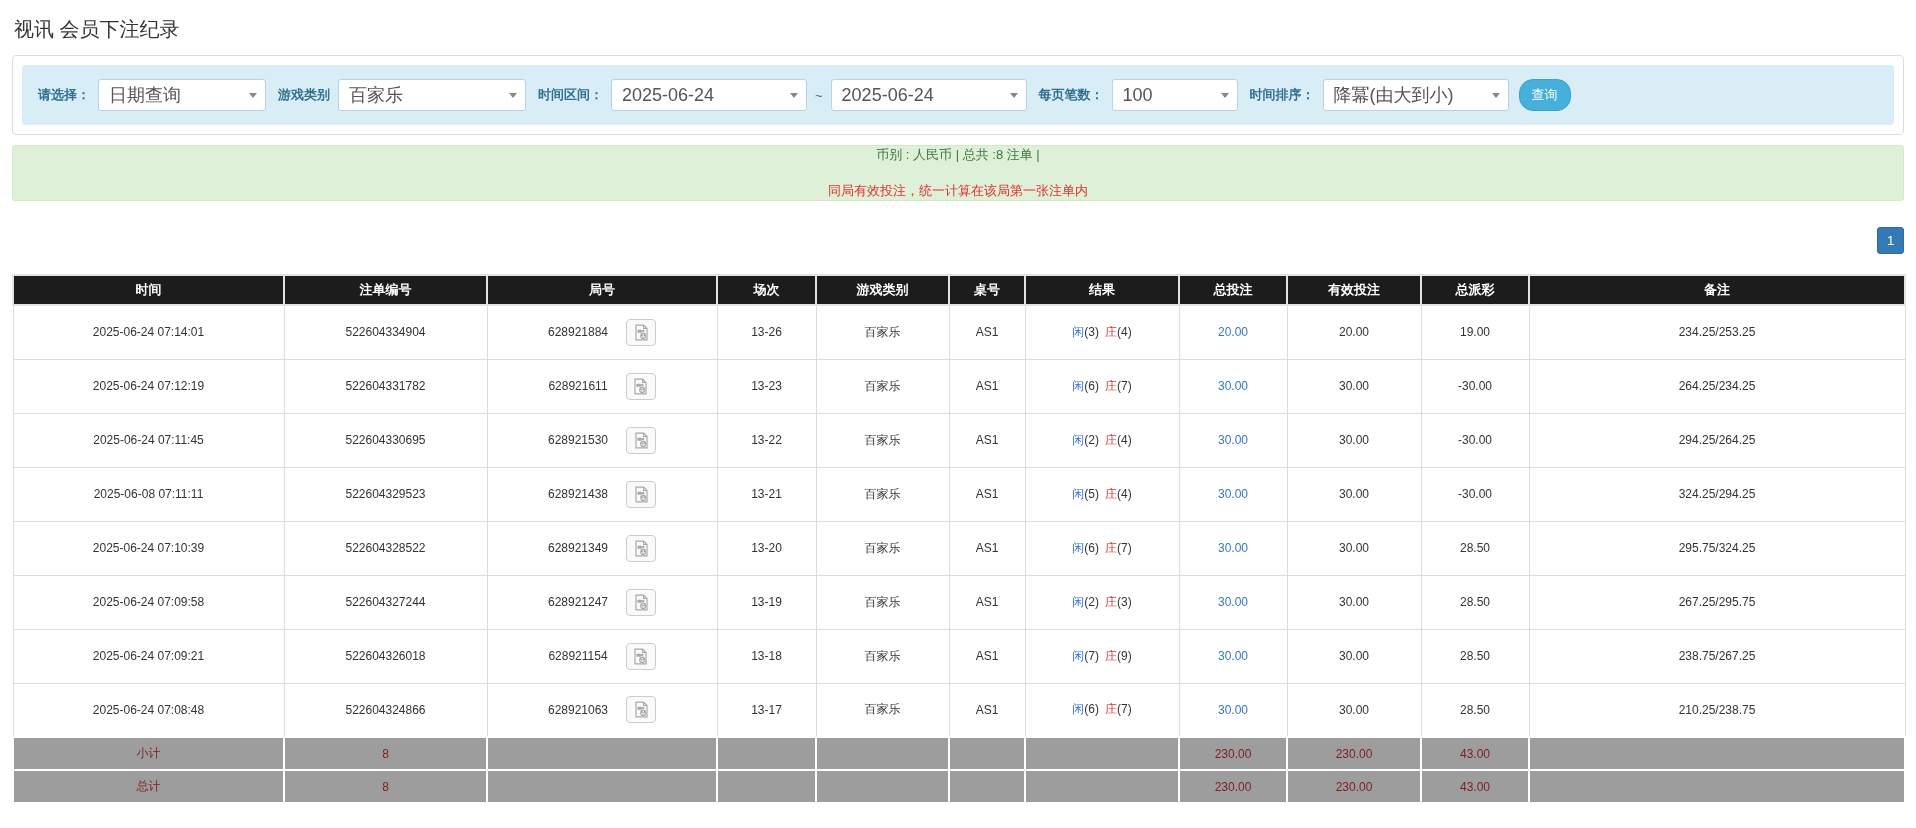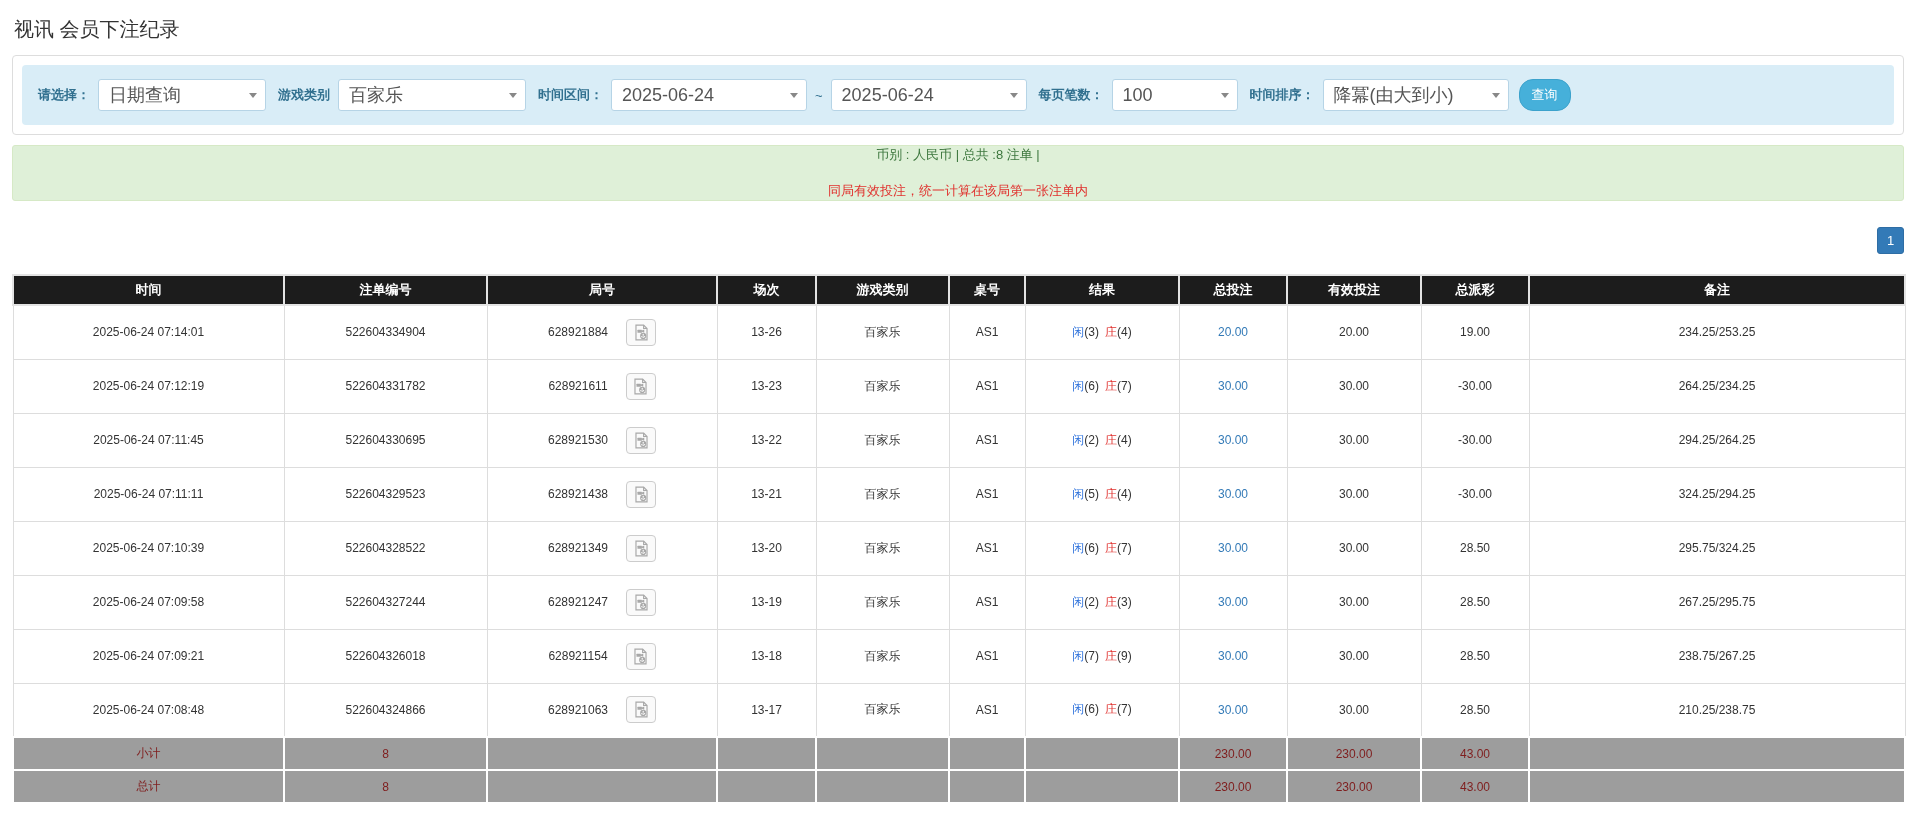--- a/index.html
+++ b/index.html
@@ -229,21 +229,21 @@
           <td>13-22</td>
           <td>百家乐</td>
           <td>AS1</td>
           <td><span class="res-p">闲</span><span class="res-n">(2)</span><span class="res-b">庄</span><span class="res-n">(4)</span></td>
           <td><span class="cell-link">30.00</span></td>
           <td>30.00</td>
           <td class="neg">-30.00</td>
           <td>294.25/264.25</td>
         </tr>
         <tr>
-          <td>2025-06-24 07:11:11</td>
+          <td>2025-06-08 07:11:11</td>
           <td>522604329523</td>
           <td>
             <div class="round-cell">
               <span>628921438</span>
               <button class="media-btn">
                 <svg width="17" height="17" viewBox="0 0 16 16">
                   <path d="M2.8 1h7.2l3.2 3.2V15H2.8z" fill="none" stroke="#a8a8a8" stroke-width="1.1"></path>
                   <path d="M10 1v3.2h3.2" fill="none" stroke="#a8a8a8" stroke-width="1.1"></path>
                   <rect x="4.2" y="5.3" width="4.2" height="3" rx="0.5" fill="#a8a8a8"></rect>
                   <path d="M8.4 6.2l2.2-1.1v3.2L8.4 7.2z" fill="#a8a8a8"></path>

